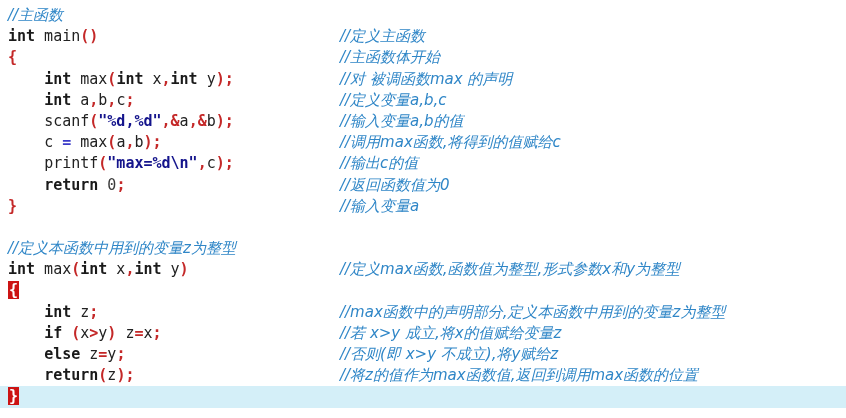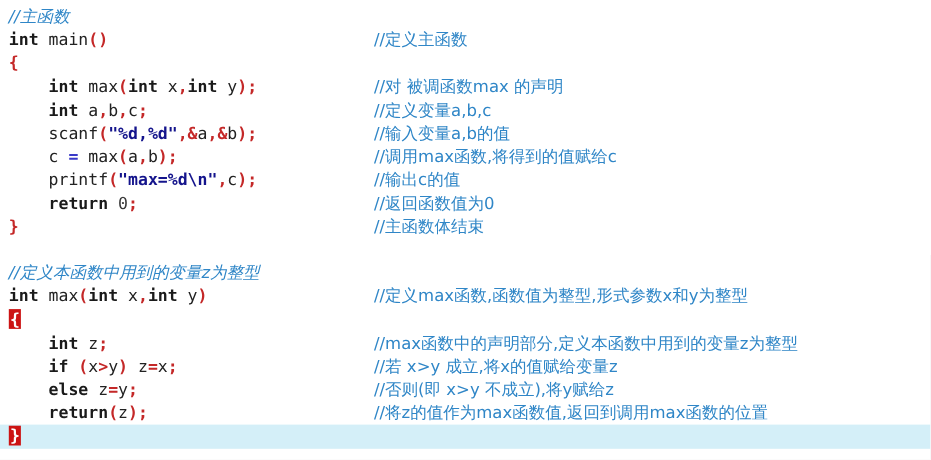--- a/index.html
+++ b/index.html
@@ -16,41 +16,42 @@
   .code-line{
     position:relative;
     height:21.2px;
     line-height:21.2px;
     width:100%;
     white-space:pre;
   }
   .code-text{display:inline-block;padding-left:8px;white-space:pre;}
   .cmt{
     font-family:"DejaVu Sans","Liberation Sans",sans-serif;
+    font-style:italic;
   }
   .inline-comment{
     position:absolute;left:340px;top:0;white-space:pre;
   }
   .tok{white-space:pre;}
 </style>
 </head>
 <body>
 
 <div class="editor">
   <div class="code-lines">
-      <div class="code-line"><span class="code-text"><span class="tok cmt" style="color: rgb(47, 134, 199); font-style: italic;">//主函数</span></span></div>
+      <div class="code-line"><span class="code-text"><span class="tok cmt" style="color: rgb(47, 134, 199); ">//主函数</span></span></div>
       <div class="code-line"><span class="code-text"><span class="tok" style="color: rgb(26, 26, 26); font-weight: bold;">int</span><span class="tok" style="color: rgb(34, 34, 34);"> main</span><span class="tok" style="color: rgb(196, 40, 40); font-weight: bold;">()</span></span><span class="inline-comment cmt" style="color: rgb(47, 134, 199);">//定义主函数</span></div>
-      <div class="code-line"><span class="code-text"><span class="tok" style="color: rgb(196, 40, 40); font-weight: bold;">{</span></span></div>
+      <div class="code-line"><span class="code-text"><span class="tok" style="color: rgb(196, 40, 40); font-weight: bold;">{</span></span><span class="inline-comment cmt" style="color: rgb(47, 134, 199);">//主函数体开始</span></div>
       <div class="code-line"><span class="code-text"><span class="tok" style="color: rgb(34, 34, 34);">    </span><span class="tok" style="color: rgb(26, 26, 26); font-weight: bold;">int</span><span class="tok" style="color: rgb(34, 34, 34);"> max</span><span class="tok" style="color: rgb(196, 40, 40); font-weight: bold;">(</span><span class="tok" style="color: rgb(26, 26, 26); font-weight: bold;">int</span><span class="tok" style="color: rgb(34, 34, 34);"> x</span><span class="tok" style="color: rgb(196, 40, 40); font-weight: bold;">,</span><span class="tok" style="color: rgb(26, 26, 26); font-weight: bold;">int</span><span class="tok" style="color: rgb(34, 34, 34);"> y</span><span class="tok" style="color: rgb(196, 40, 40); font-weight: bold;">);</span></span><span class="inline-comment cmt" style="color: rgb(47, 134, 199);">//对 被调函数max 的声明</span></div>
       <div class="code-line"><span class="code-text"><span class="tok" style="color: rgb(34, 34, 34);">    </span><span class="tok" style="color: rgb(26, 26, 26); font-weight: bold;">int</span><span class="tok" style="color: rgb(34, 34, 34);"> a</span><span class="tok" style="color: rgb(196, 40, 40); font-weight: bold;">,</span><span class="tok" style="color: rgb(34, 34, 34);">b</span><span class="tok" style="color: rgb(196, 40, 40); font-weight: bold;">,</span><span class="tok" style="color: rgb(34, 34, 34);">c</span><span class="tok" style="color: rgb(196, 40, 40); font-weight: bold;">;</span></span><span class="inline-comment cmt" style="color: rgb(47, 134, 199);">//定义变量a,b,c</span></div>
       <div class="code-line"><span class="code-text"><span class="tok" style="color: rgb(34, 34, 34);">    </span><span class="tok" style="color: rgb(34, 34, 34);">scanf</span><span class="tok" style="color: rgb(196, 40, 40); font-weight: bold;">(</span><span class="tok" style="color: rgb(20, 20, 140); font-weight: bold;">"%d,%d"</span><span class="tok" style="color: rgb(196, 40, 40); font-weight: bold;">,&amp;</span><span class="tok" style="color: rgb(34, 34, 34);">a</span><span class="tok" style="color: rgb(196, 40, 40); font-weight: bold;">,&amp;</span><span class="tok" style="color: rgb(34, 34, 34);">b</span><span class="tok" style="color: rgb(196, 40, 40); font-weight: bold;">);</span></span><span class="inline-comment cmt" style="color: rgb(47, 134, 199);">//输入变量a,b的值</span></div>
       <div class="code-line"><span class="code-text"><span class="tok" style="color: rgb(34, 34, 34);">    </span><span class="tok" style="color: rgb(34, 34, 34);">c </span><span class="tok" style="color: rgb(58, 58, 200); font-weight: bold;">=</span><span class="tok" style="color: rgb(34, 34, 34);"> max</span><span class="tok" style="color: rgb(196, 40, 40); font-weight: bold;">(</span><span class="tok" style="color: rgb(34, 34, 34);">a</span><span class="tok" style="color: rgb(196, 40, 40); font-weight: bold;">,</span><span class="tok" style="color: rgb(34, 34, 34);">b</span><span class="tok" style="color: rgb(196, 40, 40); font-weight: bold;">);</span></span><span class="inline-comment cmt" style="color: rgb(47, 134, 199);">//调用max函数,将得到的值赋给c</span></div>
       <div class="code-line"><span class="code-text"><span class="tok" style="color: rgb(34, 34, 34);">    </span><span class="tok" style="color: rgb(34, 34, 34);">printf</span><span class="tok" style="color: rgb(196, 40, 40); font-weight: bold;">(</span><span class="tok" style="color: rgb(20, 20, 140); font-weight: bold;">"max=%d\n"</span><span class="tok" style="color: rgb(196, 40, 40); font-weight: bold;">,</span><span class="tok" style="color: rgb(34, 34, 34);">c</span><span class="tok" style="color: rgb(196, 40, 40); font-weight: bold;">);</span></span><span class="inline-comment cmt" style="color: rgb(47, 134, 199);">//输出c的值</span></div>
       <div class="code-line"><span class="code-text"><span class="tok" style="color: rgb(34, 34, 34);">    </span><span class="tok" style="color: rgb(26, 26, 26); font-weight: bold;">return</span><span class="tok" style="color: rgb(34, 34, 34);"> </span><span class="tok" style="color: rgb(58, 58, 58);">0</span><span class="tok" style="color: rgb(196, 40, 40); font-weight: bold;">;</span></span><span class="inline-comment cmt" style="color: rgb(47, 134, 199);">//返回函数值为0</span></div>
-      <div class="code-line"><span class="code-text"><span class="tok" style="color: rgb(196, 40, 40); font-weight: bold;">}</span></span><span class="inline-comment cmt" style="color: rgb(47, 134, 199);">//主函数体结束</span></div>
+      <div class="code-line"><span class="code-text"><span class="tok" style="color: rgb(196, 40, 40); font-weight: bold;">}</span></span><span class="inline-comment cmt" style="color: rgb(47, 134, 199);">//输入变量a</span></div>
       <div class="code-line"><span class="code-text"></span></div>
       <div class="code-line"><span class="code-text"><span class="tok cmt" style="color: rgb(47, 134, 199); font-style: italic;">//定义本函数中用到的变量z为整型</span></span></div>
       <div class="code-line"><span class="code-text"><span class="tok" style="color: rgb(26, 26, 26); font-weight: bold;">int</span><span class="tok" style="color: rgb(34, 34, 34);"> max</span><span class="tok" style="color: rgb(196, 40, 40); font-weight: bold;">(</span><span class="tok" style="color: rgb(26, 26, 26); font-weight: bold;">int</span><span class="tok" style="color: rgb(34, 34, 34);"> x</span><span class="tok" style="color: rgb(196, 40, 40); font-weight: bold;">,</span><span class="tok" style="color: rgb(26, 26, 26); font-weight: bold;">int</span><span class="tok" style="color: rgb(34, 34, 34);"> y</span><span class="tok" style="color: rgb(196, 40, 40); font-weight: bold;">)</span></span><span class="inline-comment cmt" style="color: rgb(47, 134, 199);">//定义max函数,函数值为整型,形式参数x和y为整型</span></div>
       <div class="code-line"><span class="code-text"><span class="tok" style="color: rgb(255, 255, 255); font-weight: bold; background: rgb(204, 20, 20); padding: 0px 1px;">{</span></span></div>
       <div class="code-line"><span class="code-text"><span class="tok" style="color: rgb(34, 34, 34);">    </span><span class="tok" style="color: rgb(26, 26, 26); font-weight: bold;">int</span><span class="tok" style="color: rgb(34, 34, 34);"> z</span><span class="tok" style="color: rgb(196, 40, 40); font-weight: bold;">;</span></span><span class="inline-comment cmt" style="color: rgb(47, 134, 199);">//max函数中的声明部分,定义本函数中用到的变量z为整型</span></div>
       <div class="code-line"><span class="code-text"><span class="tok" style="color: rgb(34, 34, 34);">    </span><span class="tok" style="color: rgb(26, 26, 26); font-weight: bold;">if </span><span class="tok" style="color: rgb(196, 40, 40); font-weight: bold;">(</span><span class="tok" style="color: rgb(34, 34, 34);">x</span><span class="tok" style="color: rgb(196, 40, 40); font-weight: bold;">&gt;</span><span class="tok" style="color: rgb(34, 34, 34);">y</span><span class="tok" style="color: rgb(196, 40, 40); font-weight: bold;">) </span><span class="tok" style="color: rgb(34, 34, 34);">z</span><span class="tok" style="color: rgb(196, 40, 40); font-weight: bold;">=</span><span class="tok" style="color: rgb(34, 34, 34);">x</span><span class="tok" style="color: rgb(196, 40, 40); font-weight: bold;">;</span></span><span class="inline-comment cmt" style="color: rgb(47, 134, 199);">//若 x&gt;y 成立,将x的值赋给变量z</span></div>
       <div class="code-line"><span class="code-text"><span class="tok" style="color: rgb(34, 34, 34);">    </span><span class="tok" style="color: rgb(26, 26, 26); font-weight: bold;">else </span><span class="tok" style="color: rgb(34, 34, 34);">z</span><span class="tok" style="color: rgb(196, 40, 40); font-weight: bold;">=</span><span class="tok" style="color: rgb(34, 34, 34);">y</span><span class="tok" style="color: rgb(196, 40, 40); font-weight: bold;">;</span></span><span class="inline-comment cmt" style="color: rgb(47, 134, 199);">//否则(即 x&gt;y 不成立),将y赋给z</span></div>
       <div class="code-line"><span class="code-text"><span class="tok" style="color: rgb(34, 34, 34);">    </span><span class="tok" style="color: rgb(26, 26, 26); font-weight: bold;">return</span><span class="tok" style="color: rgb(196, 40, 40); font-weight: bold;">(</span><span class="tok" style="color: rgb(34, 34, 34);">z</span><span class="tok" style="color: rgb(196, 40, 40); font-weight: bold;">);</span></span><span class="inline-comment cmt" style="color: rgb(47, 134, 199);">//将z的值作为max函数值,返回到调用max函数的位置</span></div>
       <div class="code-line" style="background: rgb(212, 239, 248);"><span class="code-text"><span class="tok" style="color: rgb(255, 255, 255); font-weight: bold; background: rgb(204, 20, 20); padding: 0px 1px;">}</span></span></div>
     </div>

